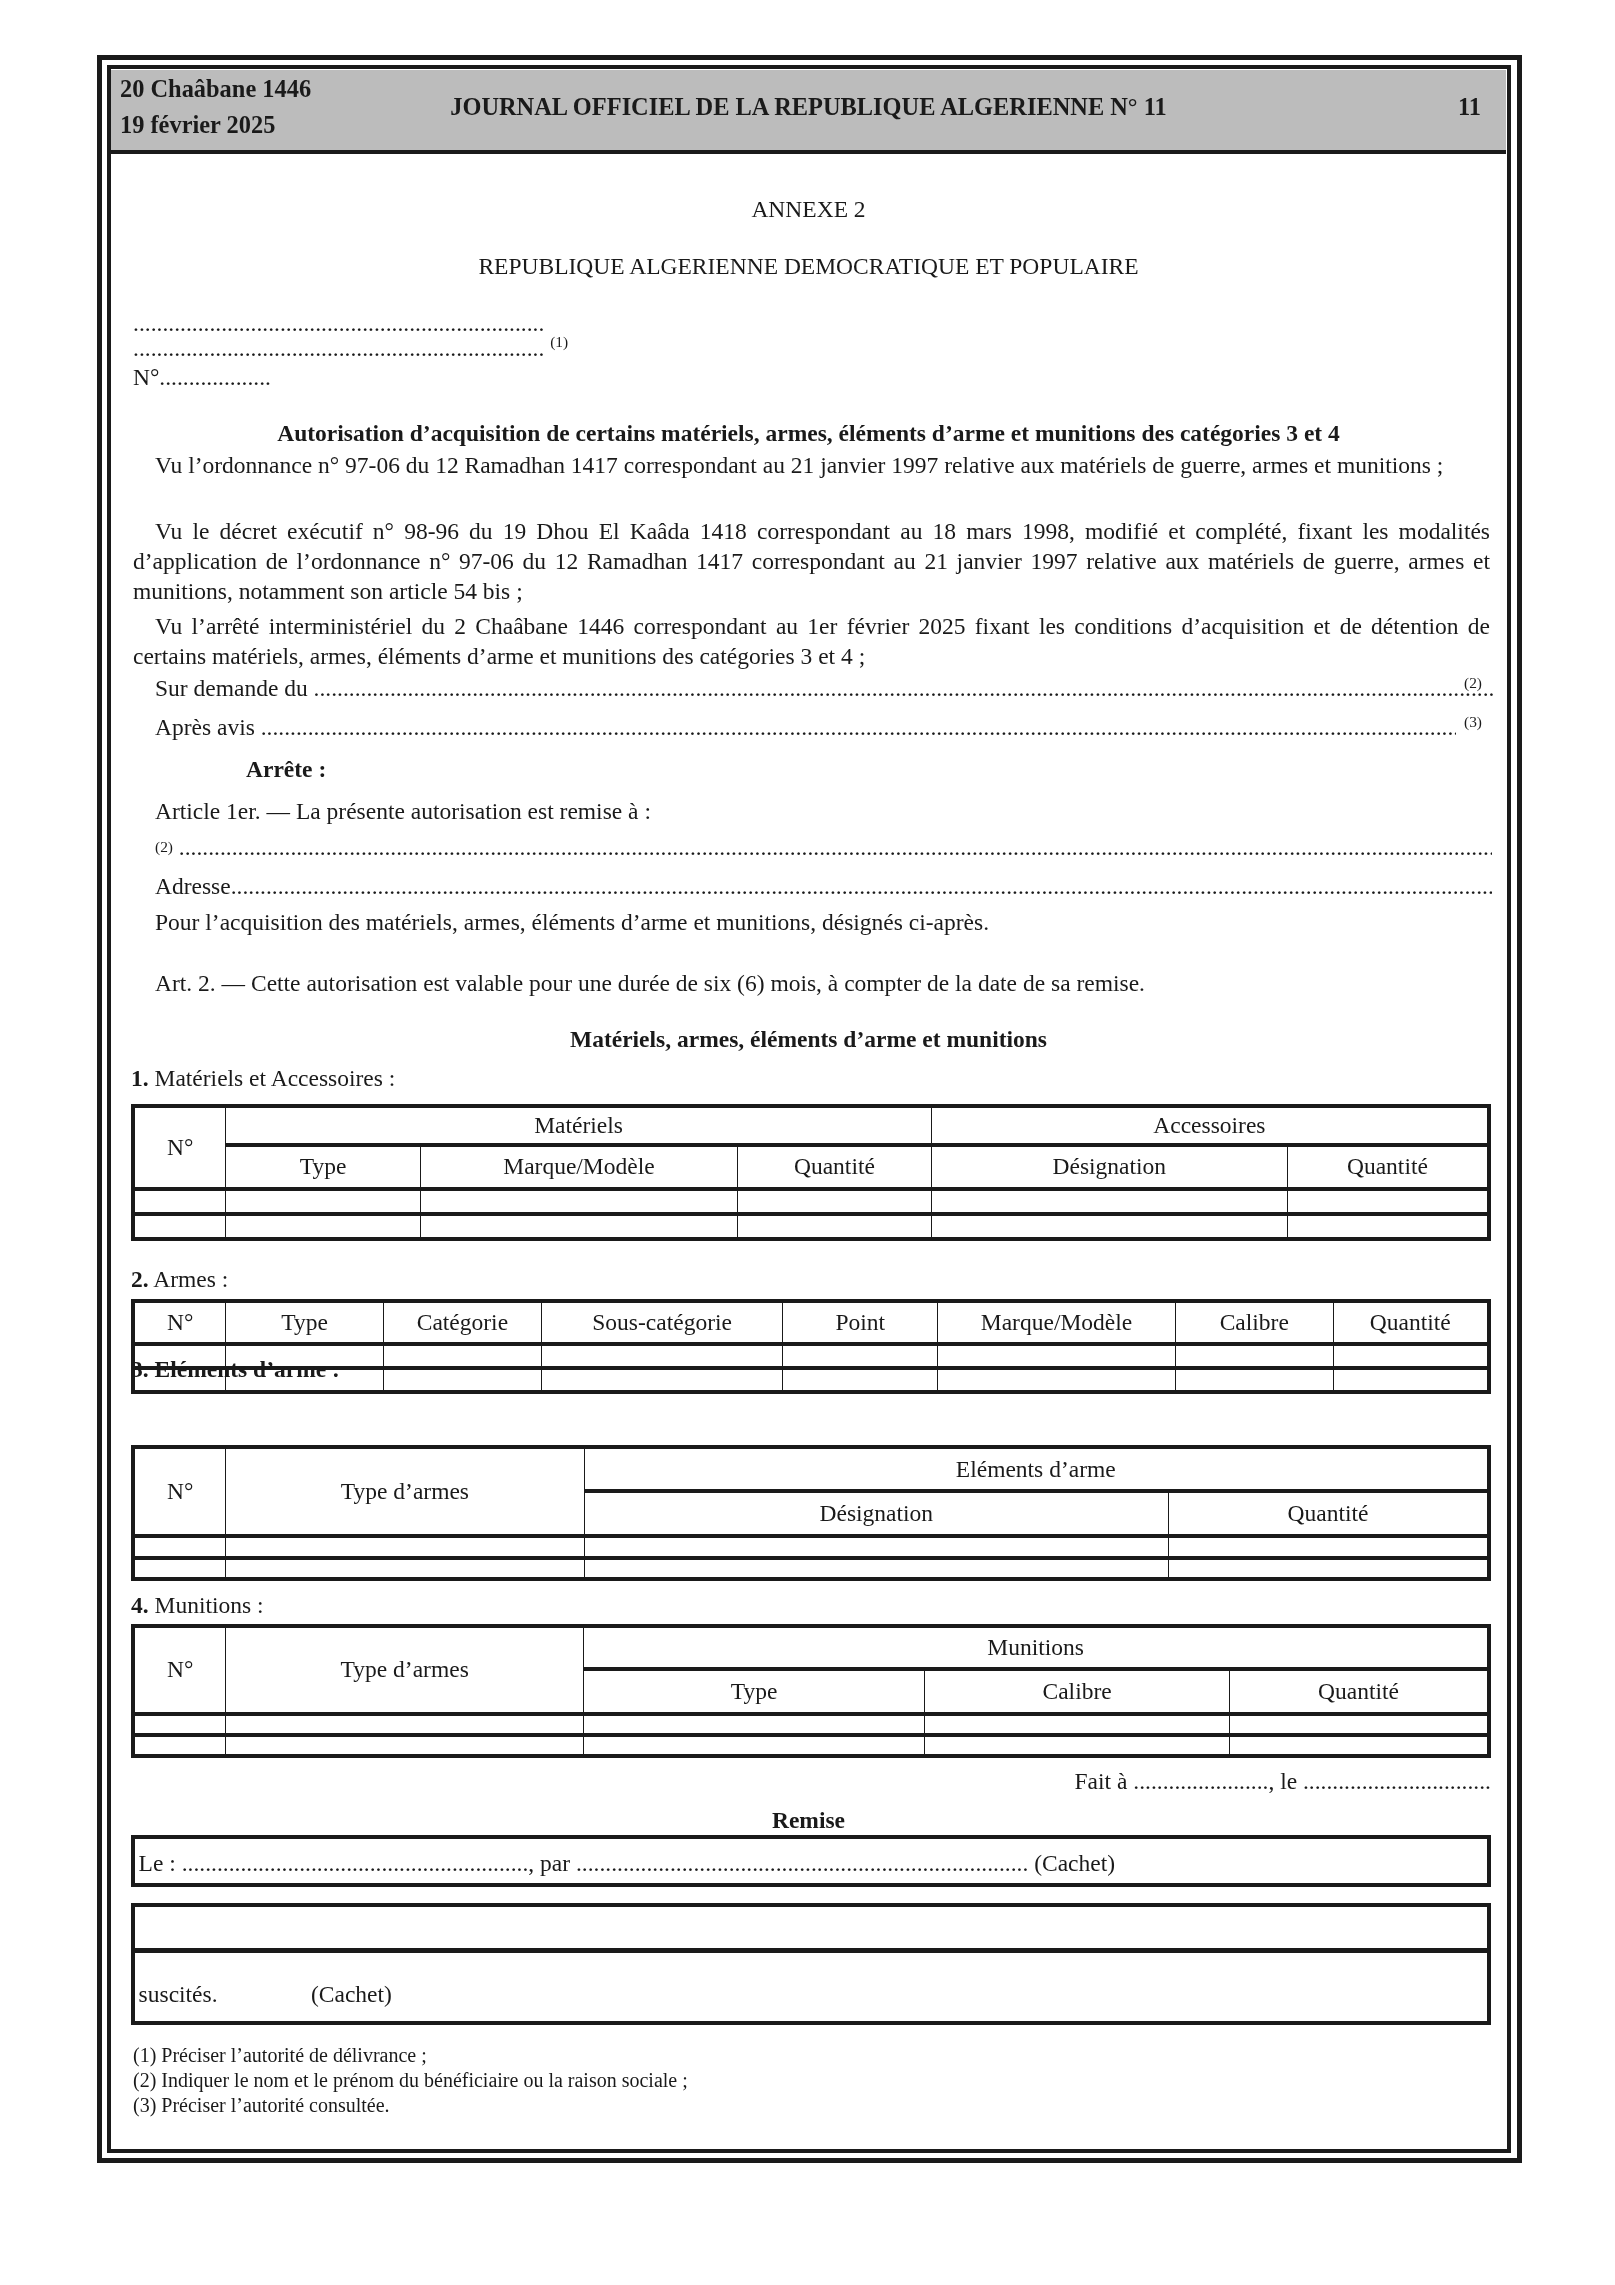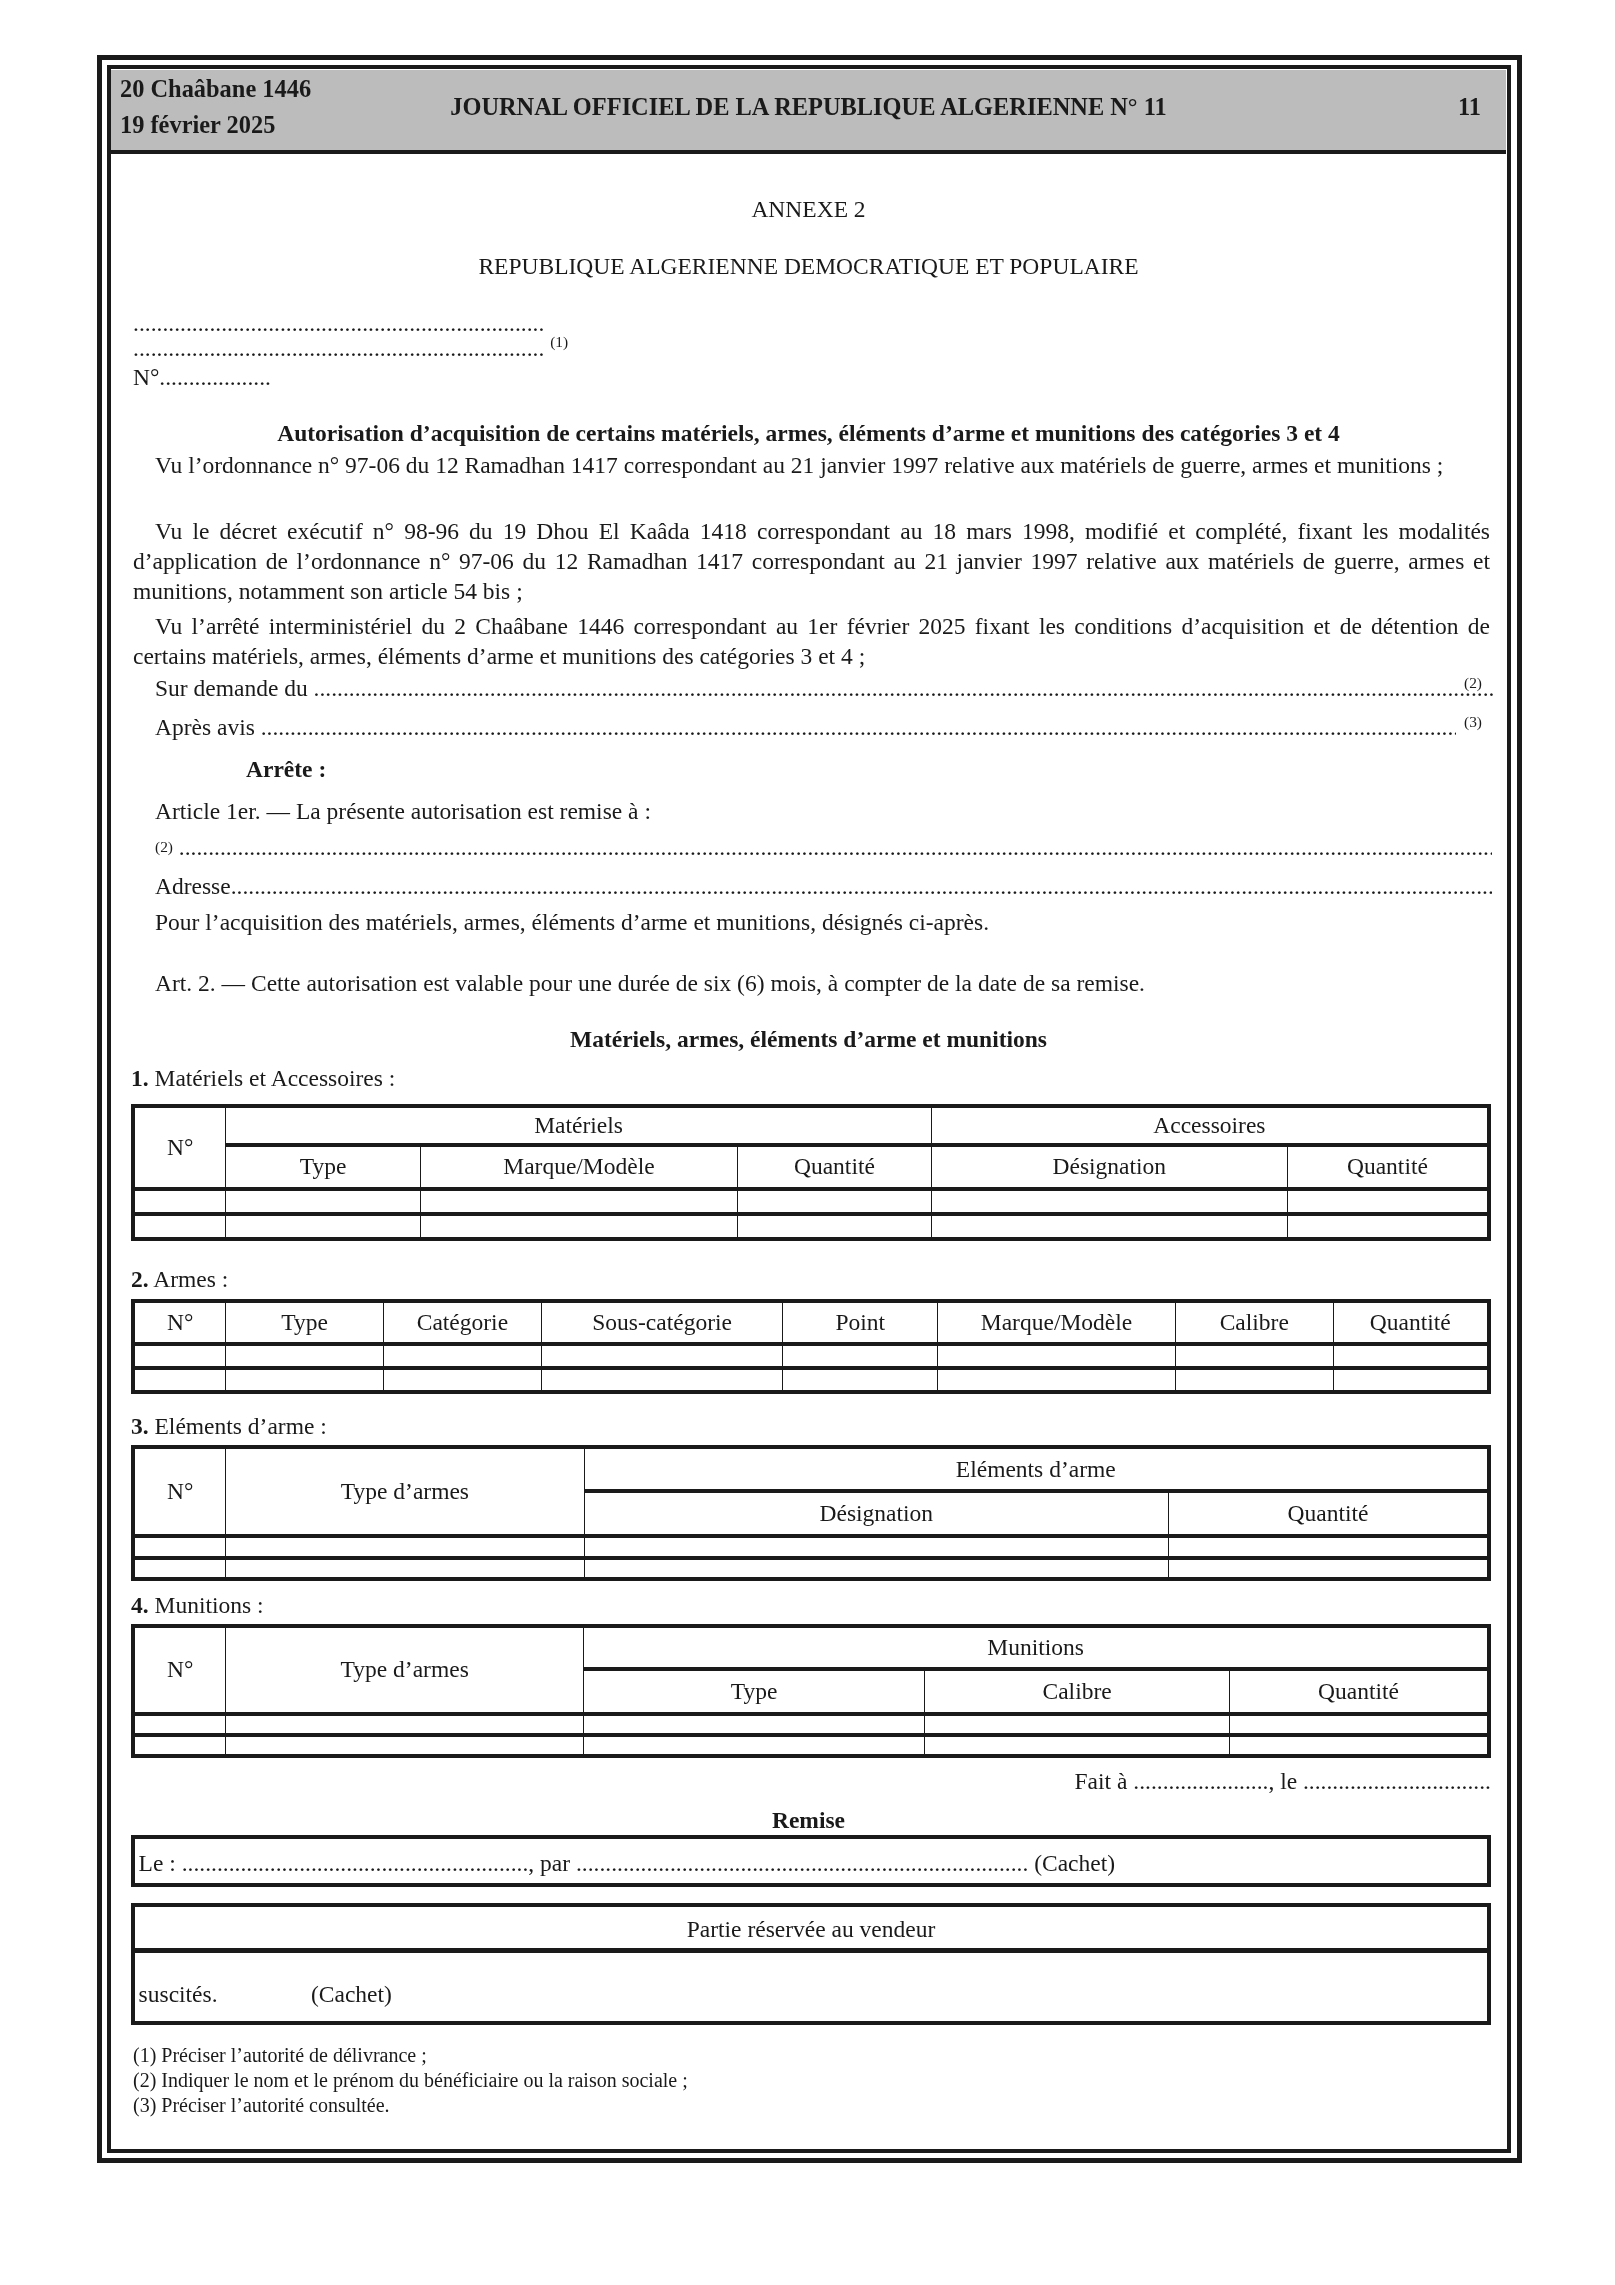--- a/index.html
+++ b/index.html
@@ -177,21 +177,21 @@
         <td></td>
         <td></td>
         <td></td>
         <td></td>
         <td></td>
         <td></td>
   </tr>
 </tbody>
   </table>
 
-<div class="t" style="left:131px;top:1411px;">
+<div class="t" style="left:131px;top:1354px;font-weight:bold;">
   <b>3.</b>
   <span>Eléments d’arme :</span>
 </div>
 <table class="grid" style="left:131px;top:1445px;width:1360px;height:136px;border:4.5px solid #1a1a1a;">
   <colgroup>
       <col style="width:93px">
       <col style="width:359px">
       <col style="width:586px">
       <col style="width:321px">
     </colgroup>
@@ -261,21 +261,20 @@
   </table>
 
 <div class="t" style="right:125px;top:1766px;">Fait à ......................., le ................................</div>
 
 <div class="t center bold" style="left:111px;width:1395px;top:1805px;">Remise</div>
 <div class="gridbox" style="left:131px;top:1835px;width:1360px;height:52px;">
   <div class="t" style="left:3.6px;top:9px;">Le : ..........................................................., par ............................................................................. (Cachet)</div>
 </div>
 
 <div class="gridbox" style="left:131px;top:1903px;width:1360px;height:122px;">
-  <div class="t center" style="left:0;width:100%;top:7.2px;">Partie réservée au vendeur</div>
   <div class="abs" style="left:0;top:41px;width:100%;height:4.5px;background:#1a1a1a;"></div>
   <div class="t" style="left:3.6px;top:72px;">suscités.</div>
   <div class="t" style="left:176px;top:72px;">(Cachet)</div>
 </div>
 
 <div class="footnote" style="top:2043px;">(1) Préciser l’autorité de délivrance ;</div>
 <div class="footnote" style="top:2068px;">(2) Indiquer le nom et le prénom du bénéficiaire ou la raison sociale ;</div>
 <div class="footnote" style="top:2093px;">(3) Préciser l’autorité consultée.</div>
 
 

